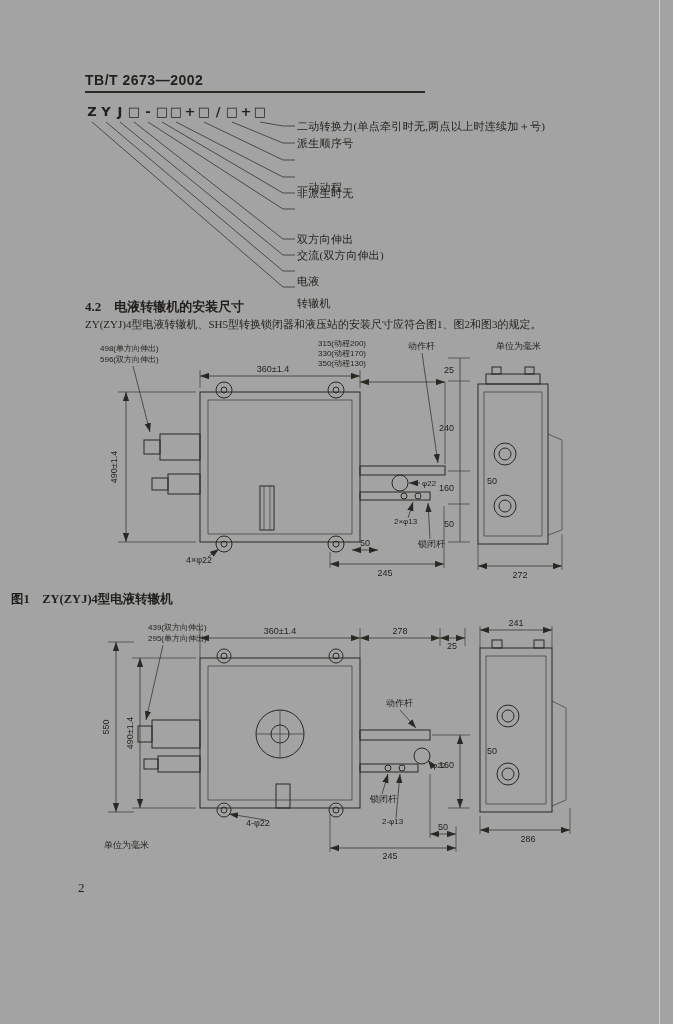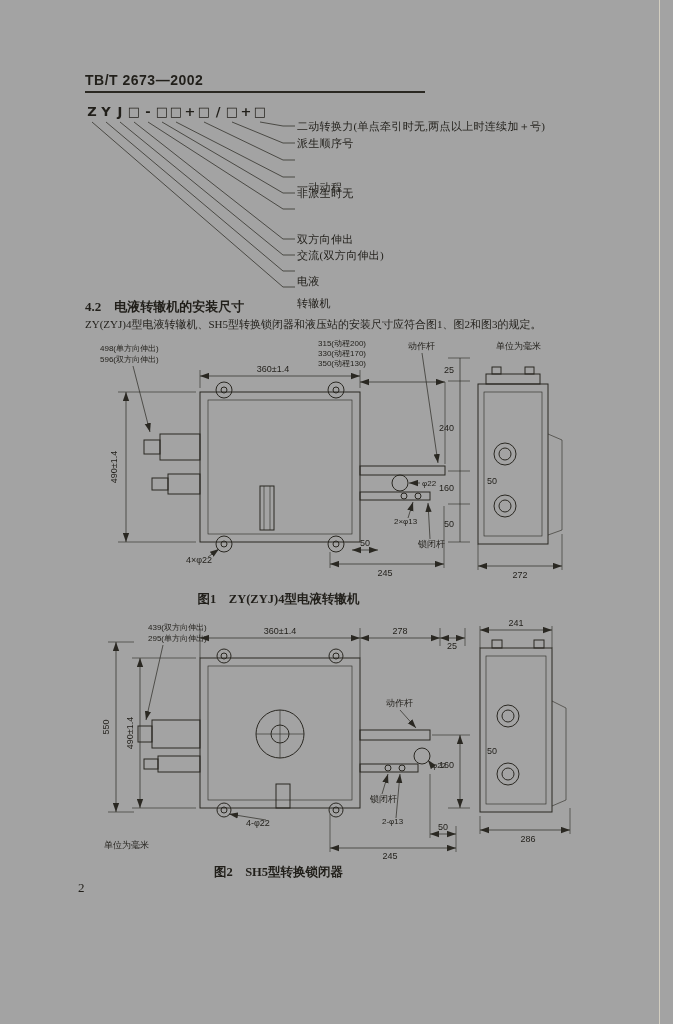--- a/index.html
+++ b/index.html
@@ -19,21 +19,21 @@
   .sec-h { position:absolute; left:85px; top:298px; font-size:13px; font-weight:bold; }
   .body-p { position:absolute; left:85px; top:317px; width:565px; font-size:11px; }
   .fig { position:absolute; }
   .fig text { font-family:"Liberation Sans","DejaVu Sans",sans-serif; font-size:9px; fill:#211f1a;
               stroke:none; }
   .fig text.t8 { font-size:8px; }
   .fig line,.fig rect,.fig circle,.fig polyline,.fig path { stroke:#2a2822; fill:none; stroke-width:1; }
   .fig .dim { stroke-width:.7; }
   .fig .thin { stroke-width:.6; }
   .leaders polyline { stroke:#34322c; fill:none; stroke-width:.8; }
-  .cap { position:absolute; left:0; width:557px; text-align:center; font-size:12.5px; font-weight:bold; }
+  .cap { position:absolute; left:11px; width:557px; text-align:left; font-size:12.5px; font-weight:bold; }
   .pagenum { position:absolute; left:78px; top:880px; font-size:13px; }
 </style>
 </head>
 <body>
 
 <div class="page">
   <div class="scan-edge"></div>
 
   <div class="hdr">TB/T 2673—2002</div>
   <div class="hdr-rule"></div>
@@ -358,16 +358,15 @@
     <g>
       <line class="thin" x1="392" y1="200" x2="392" y2="218"></line>
       <line class="thin" x1="482" y1="192" x2="482" y2="218"></line>
       <line class="dim" x1="392" y1="214" x2="482" y2="214" marker-start="url(#ar2)" marker-end="url(#ar2)"></line>
       <text x="440" y="226" text-anchor="middle">286</text>
     </g>
 
     <text x="16" y="232">单位为毫米</text>
   </svg>
 
-  <div class="cap" style="top:864px">图2　SH5型转换锁闭器</div>
 
   <div class="pagenum">2</div>
 </div>
 
 </body></html>

